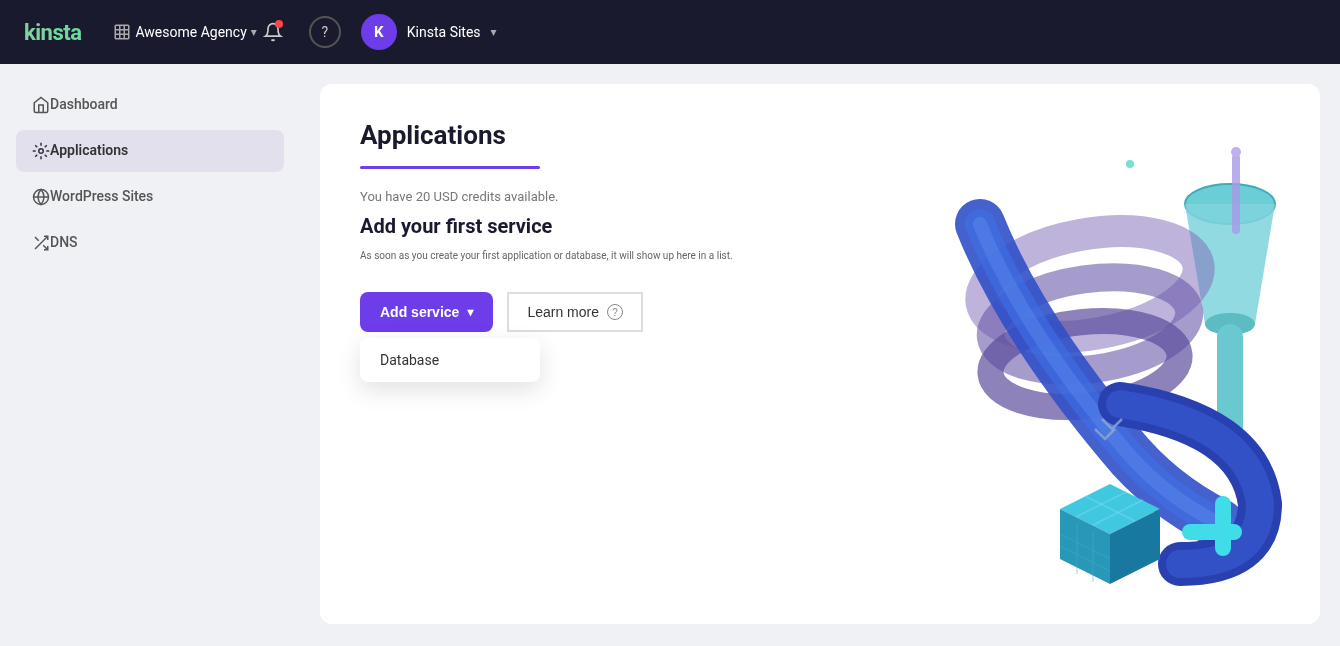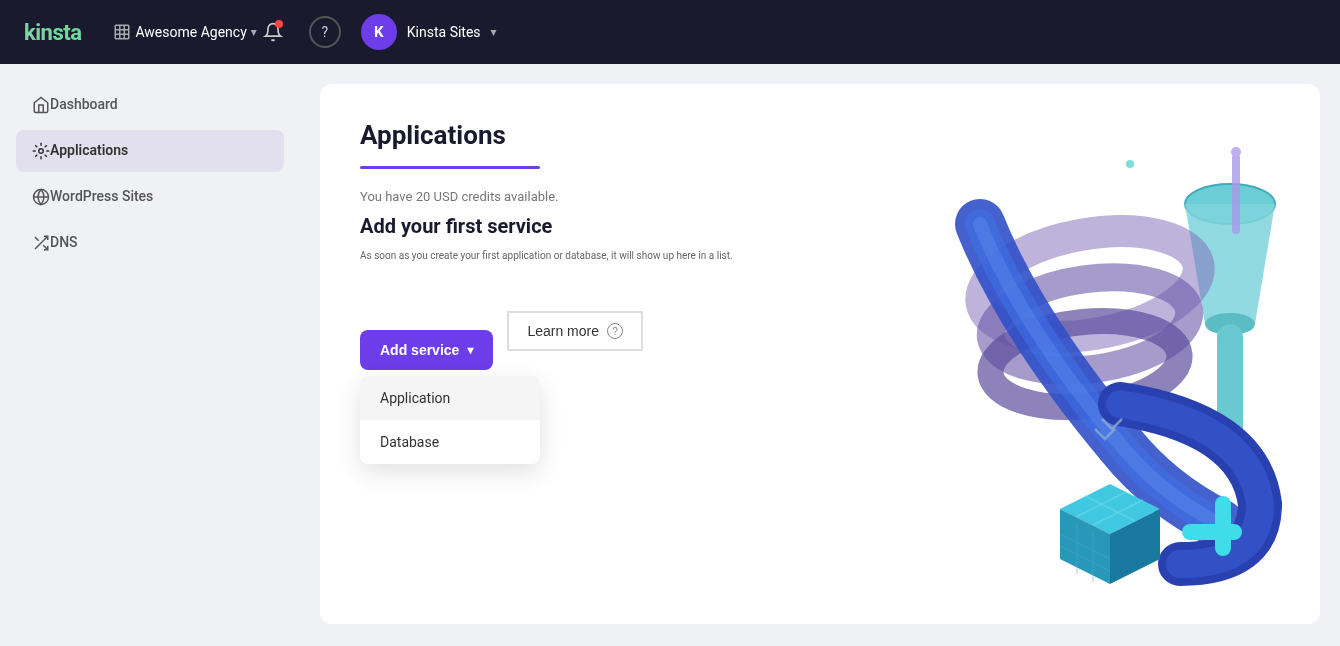--- a/index.html
+++ b/index.html
@@ -204,21 +204,20 @@
       color: white;
       border: none;
       border-radius: 8px;
       padding: 12px 20px;
       font-size: 14px;
       font-weight: 600;
       cursor: pointer;
       display: flex;
       align-items: center;
       gap: 8px;
-      margin-top: 38px;
     }
     .btn-chevron {
       font-size: 12px;
     }
 
     .learn-more-btn {
       background: white;
       color: #333;
       border: 2px solid #ddd;
       border-radius: 0;
@@ -374,23 +373,20 @@
           <span>Add service</span>
           <span class="btn-chevron">▾</span>
         </button>
 
         <button class="learn-more-btn">
           <span>Learn more</span>
           <span style="display:inline-flex;align-items:center;justify-content:center;width:16px;height:16px;border-radius:50%;border:1.5px solid #888;font-size:10px;color:#888;">?</span>
         </button>
 
         <div class="dropdown-menu">
-          <div class="dropdown-item hovered">
-            <span>Application</span>
-          </div>
           <div class="dropdown-item">
             <span>Database</span>
           </div>
         </div>
       </div>
 
       <div class="illustration">
         <svg class="isometric-scene" viewBox="0 0 380 480" xmlns="http://www.w3.org/2000/svg">
 
           <circle cx="210" cy="40" r="4" fill="#40d0c0" opacity="0.7"></circle>

